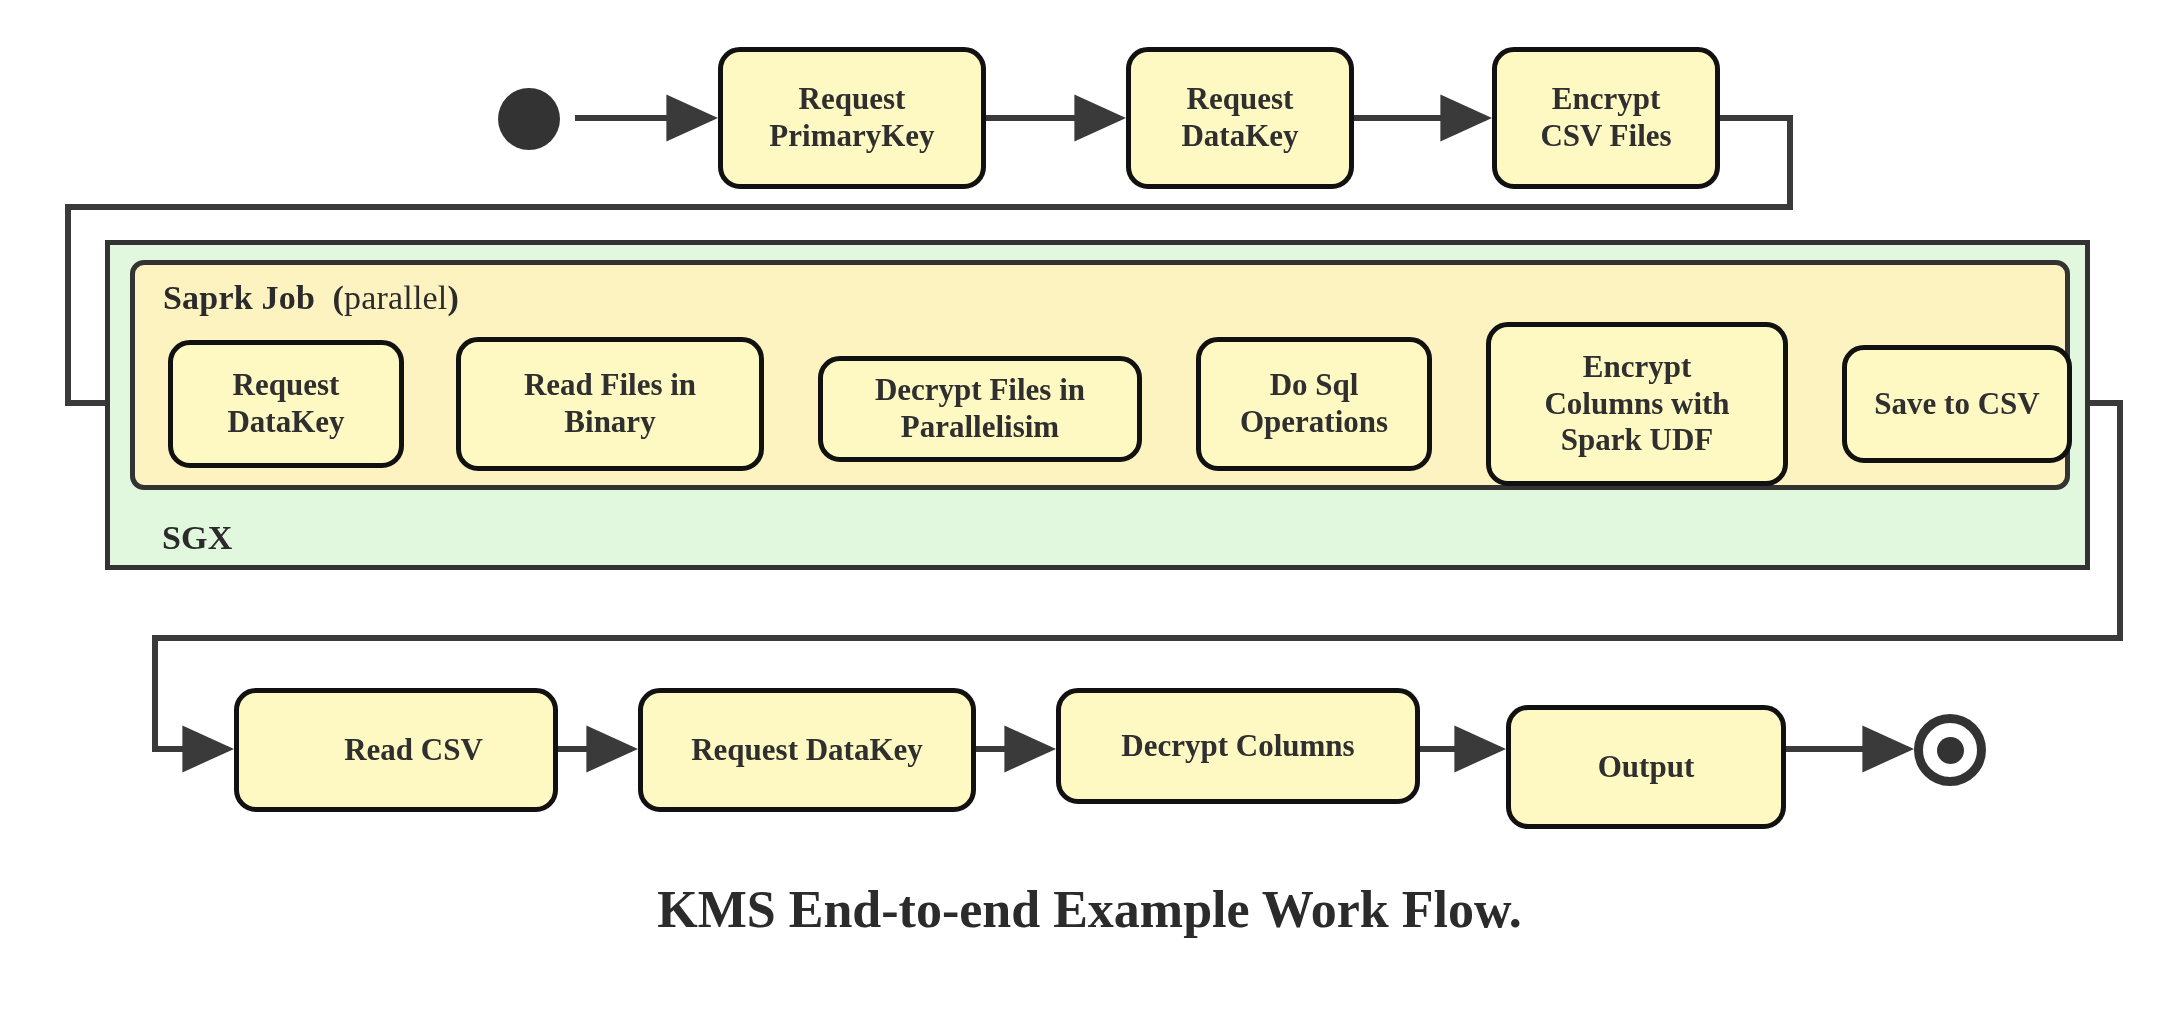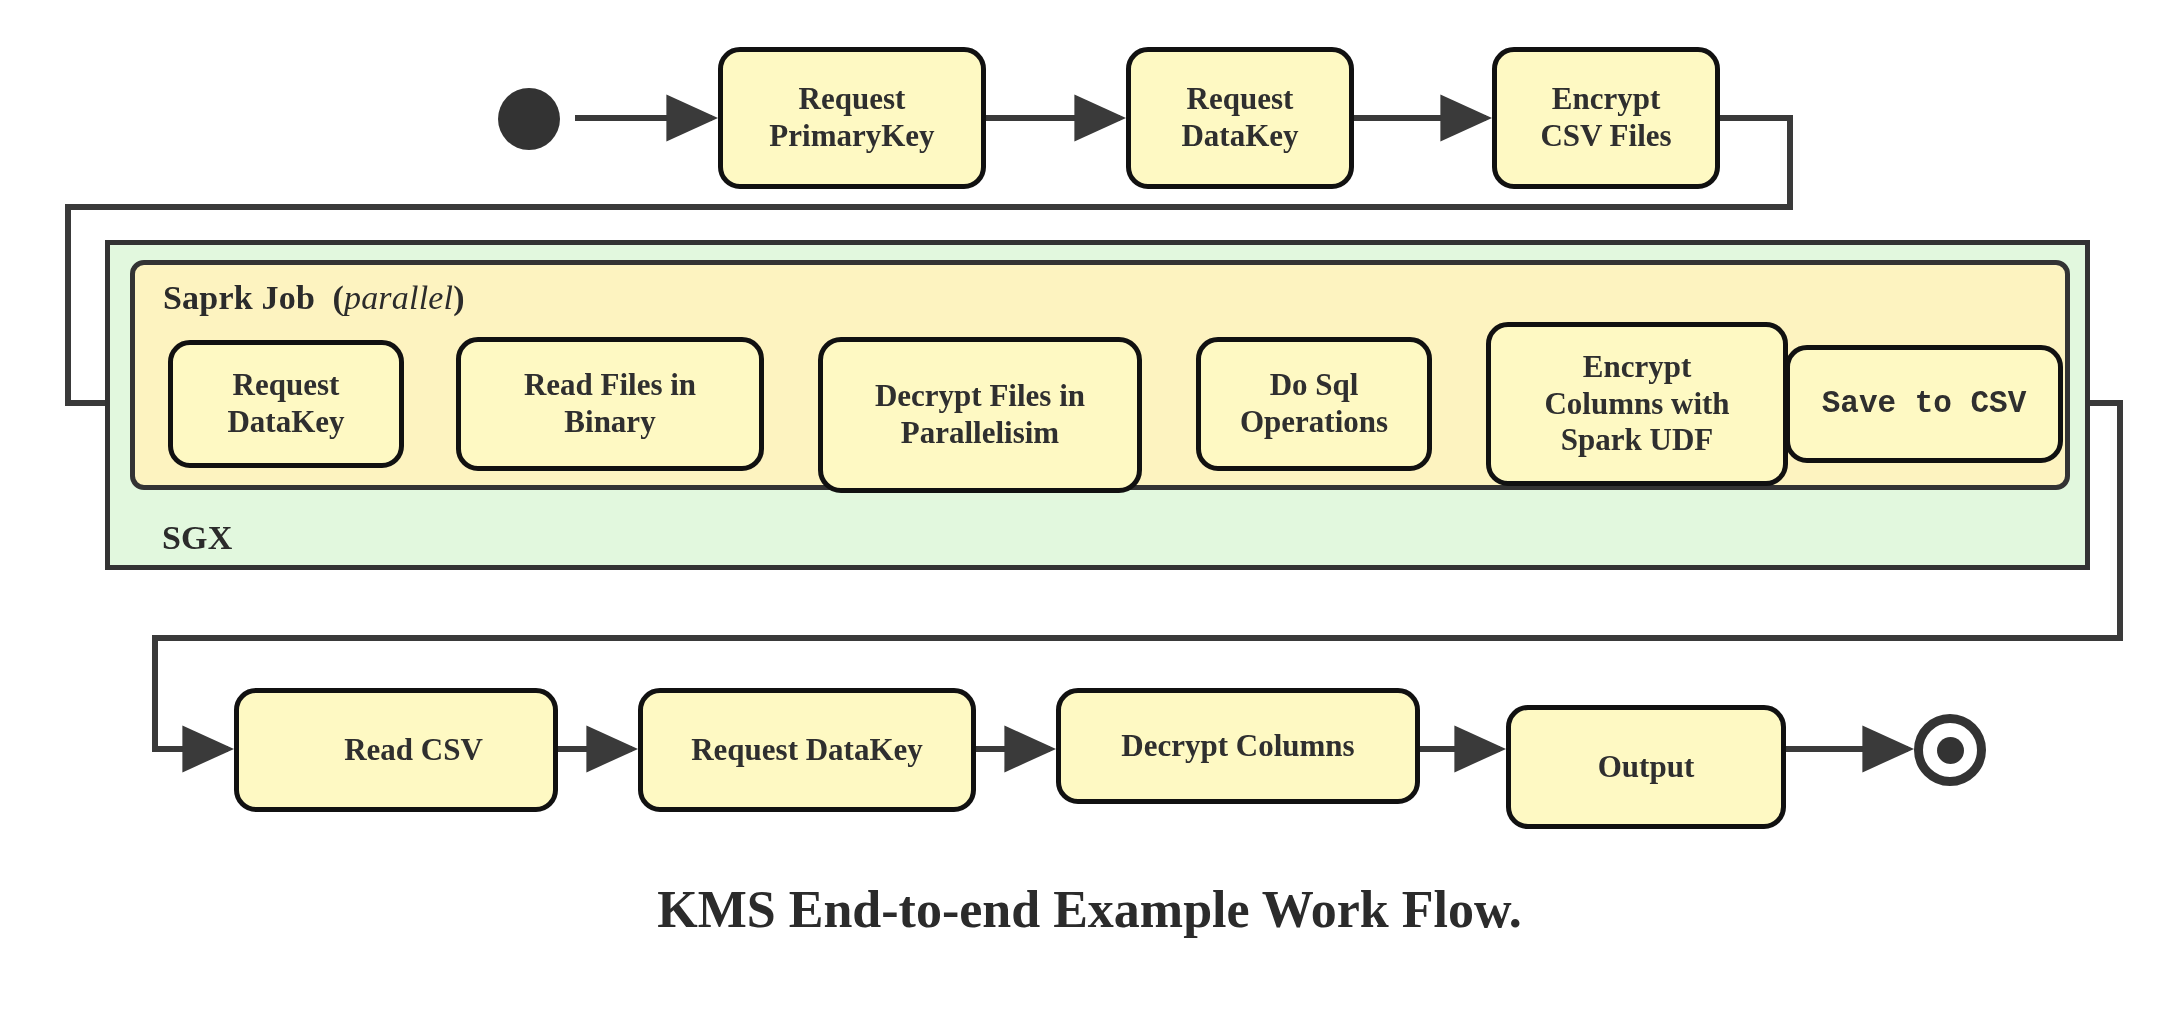--- a/index.html
+++ b/index.html
@@ -55,21 +55,20 @@
     letter-spacing: 0.2px;
   }
   .spark-label {
     left: 28px;
     top: 14px;
   }
   .spark-label .paren {
     font-weight: bold;
   }
   .spark-label .italic {
-    font-style: italic;
     font-weight: normal;
   }
   .sgx-label {
     left: 52px;
     bottom: 8px;
   }
 
   
   .node {
     position: absolute;
@@ -200,21 +199,21 @@
     </span>
   </div>
 
   <div class="node" style="left:456px; top:337px; width:308px; height:134px;">
     <span>
       <span>Read Files in</span><br>
       <span>Binary</span>
     </span>
   </div>
 
-  <div class="node" style="left:818px; top:337px; width:324px; height:156px;border-radius:23px;">
+  <div class="node" style="left:818px; top:356px; width:324px; height:106px;">
     <span>
       <span>Decrypt Files in</span><br>
       <span>Parallelisim</span>
     </span>
   </div>
 
   <div class="node" style="left:1196px; top:337px; width:236px; height:134px;">
     <span>
       <span>Do Sql</span><br>
       <span>Operations</span>
@@ -222,21 +221,21 @@
   </div>
 
   <div class="node" style="left:1486px; top:322px; width:302px; height:164px;">
     <span>
       <span>Encrypt</span><br>
       <span>Columns with</span><br>
       <span>Spark UDF</span>
     </span>
   </div>
 
-  <div class="node" style="left:1785px; top:345px; width:278px; height:118px;font-family:Liberation Mono, monospace;">
+  <div class="node" style="left:1842px; top:345px; width:230px; height:118px;">
     <span>Save to CSV</span>
   </div>
 
   <div class="node" style="left:234px; top:688px; width:324px; height:124px;padding-left:43px;">
     <span>Read CSV</span>
   </div>
 
   <div class="node" style="left:638px; top:688px; width:338px; height:124px;">
     <span>Request DataKey</span>
   </div>

